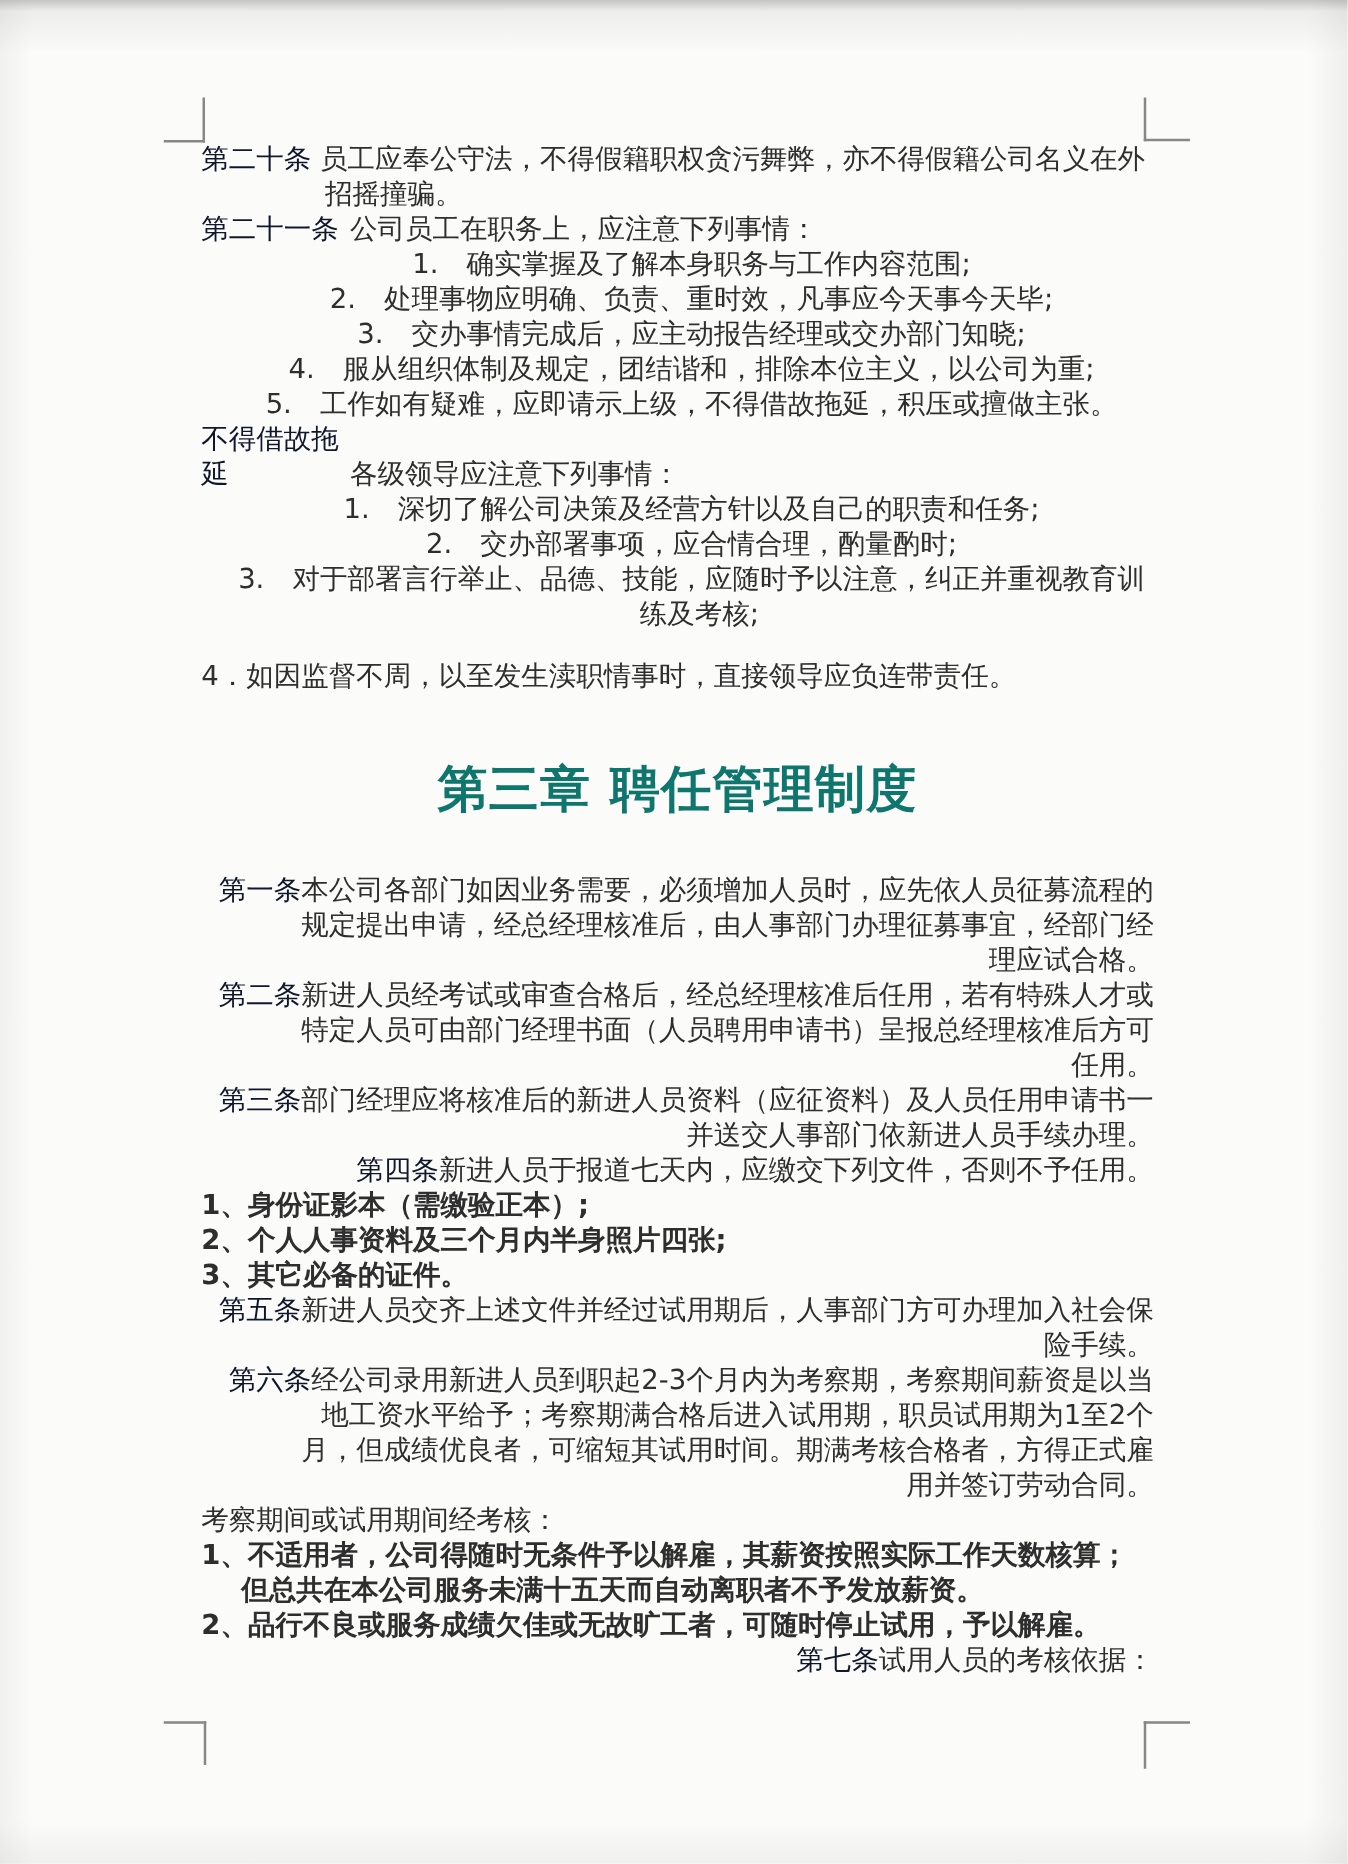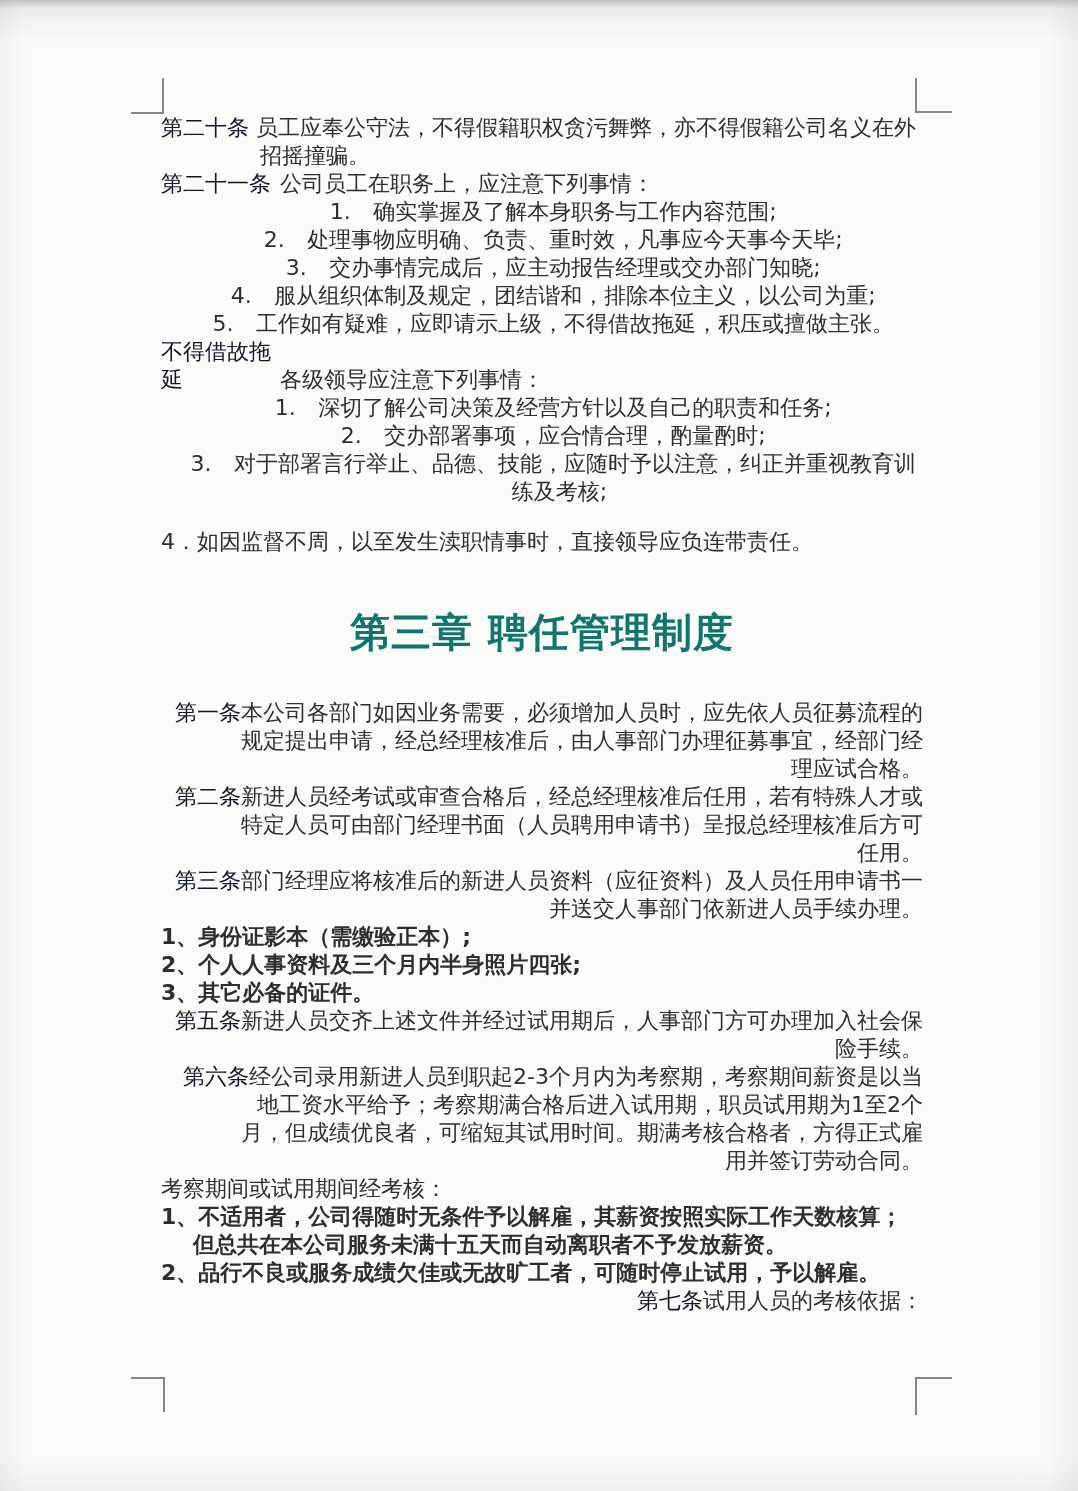--- a/index.html
+++ b/index.html
@@ -95,20 +95,21 @@
   <div class="note">4．如因监督不周，以至发生渎职情事时，直接领导应负连带责任。</div>
 
   <div class="chapter-title">第三章 聘任管理制度</div>
 
   <div class="a3"><span class="lbl w3">第一条</span><span>本公司各部门如因业务需要，必须增加人员时，应先依人员征募流程的规定提出申请，经总经理核准后，由人事部门办理征募事宜，经部门经理应试合格。</span></div>
 
   <div class="a3"><span class="lbl w3">第二条</span><span>新进人员经考试或审查合格后，经总经理核准后任用，若有特殊人才或特定人员可由部门经理书面（人员聘用申请书）呈报总经理核准后方可任用。</span></div>
 
   <div class="a3"><span class="lbl w3">第三条</span><span>部门经理应将核准后的新进人员资料（应征资料）及人员任用申请书一并送交人事部门依新进人员手续办理。</span></div>
 
+  <div class="a3"><span class="lbl w3">第四条</span><span>新进人员于报道七天内，应缴交下列文件，否则不予任用。</span></div>
 
   <div class="sub-item">1、身份证影本（需缴验正本）;</div>
   <div class="sub-item">2、个人人事资料及三个月内半身照片四张;</div>
   <div class="sub-item">3、其它必备的证件。</div>
 
   <div class="a3"><span class="lbl w3">第五条</span><span>新进人员交齐上述文件并经过试用期后，人事部门方可办理加入社会保险手续。</span></div>
 
   <div class="a3"><span class="lbl w3">第六条</span><span>经公司录用新进人员到职起2-3个月内为考察期，考察期间薪资是以当地工资水平给予；考察期满合格后进入试用期，职员试用期为1至2个月，但成绩优良者，可缩短其试用时间。期满考核合格者，方得正式雇用并签订劳动合同。</span></div>
 
   <div>考察期间或试用期间经考核：</div>

